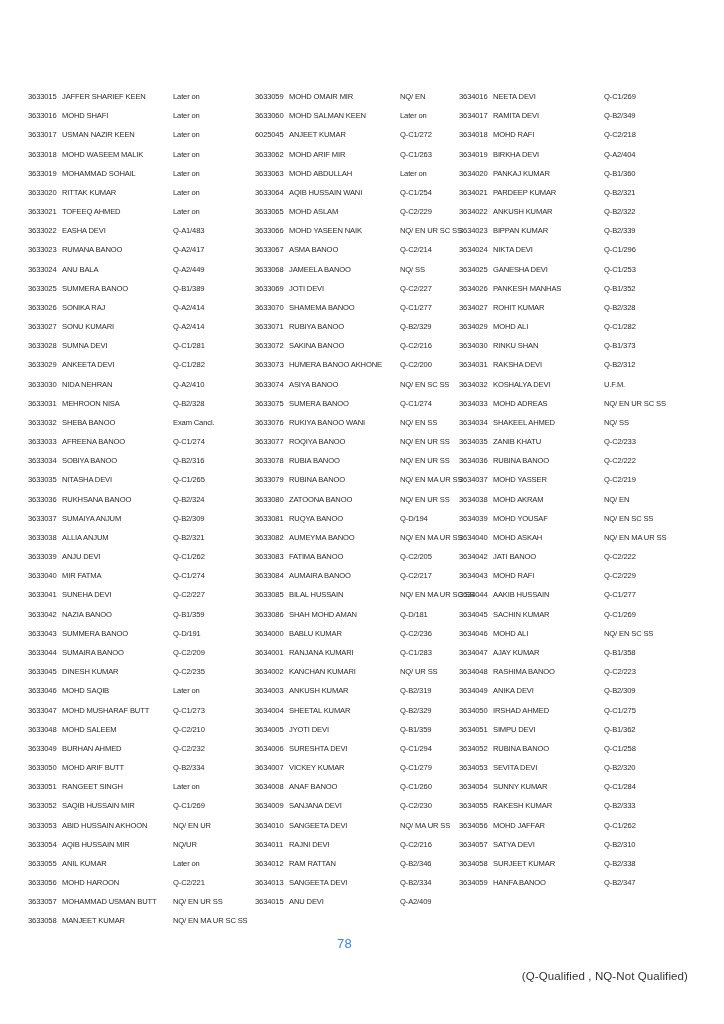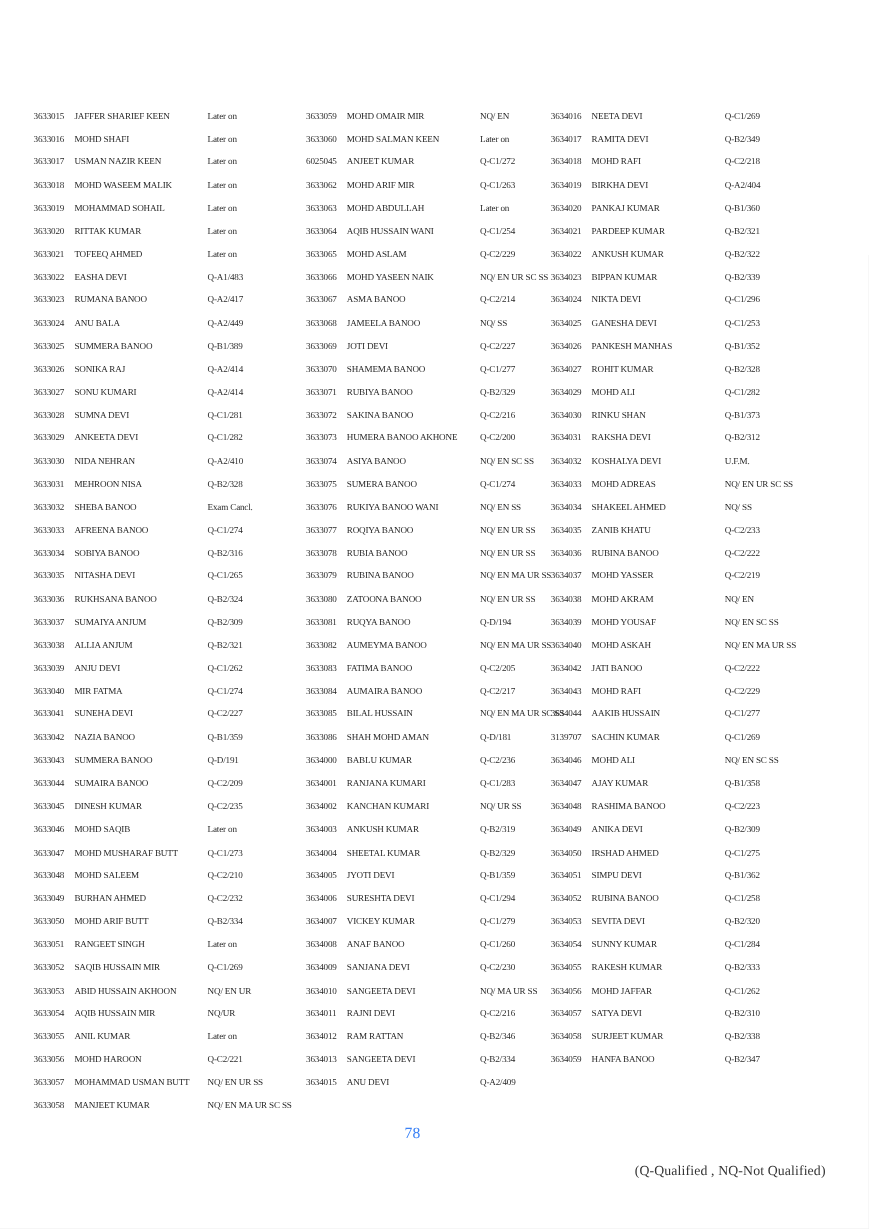--- a/index.html
+++ b/index.html
@@ -5,21 +5,21 @@
   html, body {
     margin: 0;
     padding: 0;
     background: #e8e8e8;
   }
   .page {
     position: relative;
     width: 724px;
     height: 1024px;
     background: #ffffff;
-    font-family: Liberation Serif, serif;
+    font-family: Liberation Sans, sans-serif;
     color: #2a2a2a;
     overflow: hidden;
   }
   .results {
     position: absolute;
     top: 92px;
     left: 0;
     right: 0;
   }
   .col {
@@ -648,21 +648,21 @@
           <span class="roll">3634043</span>
           <span class="name">MOHD RAFI</span>
           <span class="result">Q-C2/229</span>
         </div>
         <div class="row">
           <span class="roll">3634044</span>
           <span class="name">AAKIB HUSSAIN</span>
           <span class="result">Q-C1/277</span>
         </div>
         <div class="row">
-          <span class="roll">3139707</span>
+          <span class="roll">3634045</span>
           <span class="name">SACHIN KUMAR</span>
           <span class="result">Q-C1/269</span>
         </div>
         <div class="row">
           <span class="roll">3634046</span>
           <span class="name">MOHD ALI</span>
           <span class="result">NQ/ EN SC SS</span>
         </div>
         <div class="row">
           <span class="roll">3634047</span>

